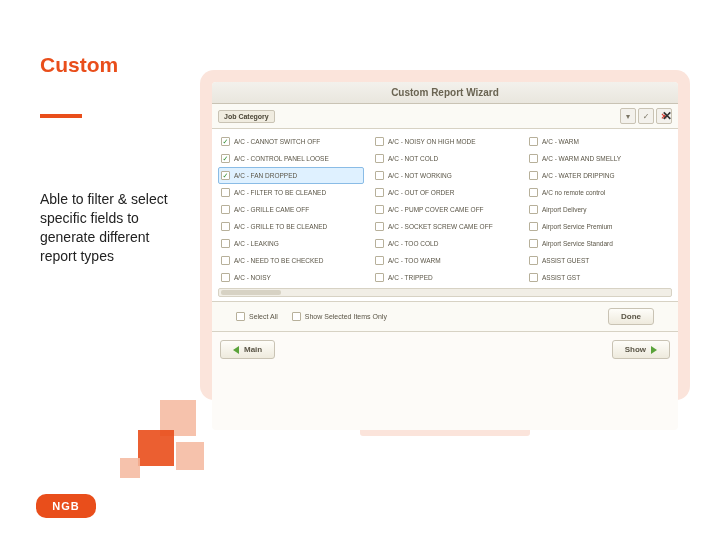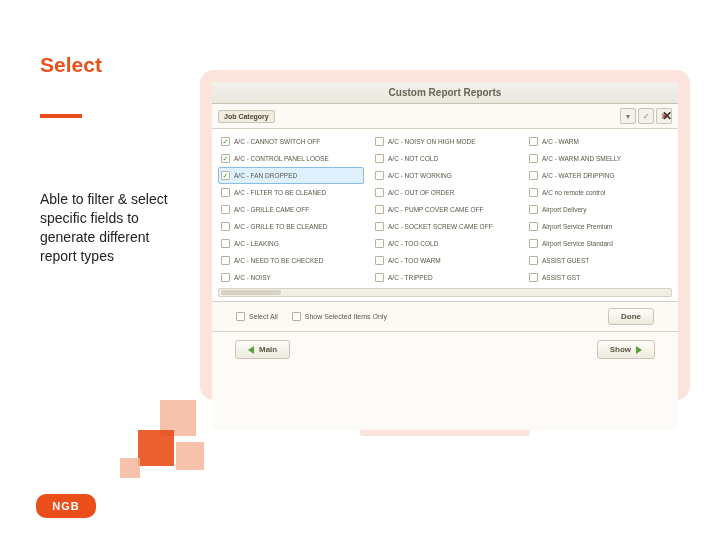--- a/index.html
+++ b/index.html
@@ -25,48 +25,48 @@
   .col { flex: 1; min-width: 0; }
   .row { display: flex; align-items: center; gap: 4px; height: 17px; font-size: 6.5px; color: #5a5546; border: 1px solid transparent; padding: 0 2px; border-radius: 2px; white-space: nowrap; overflow: hidden; }
   .row.selected { background: #dff1ff; border-color: #8abce6; }
   .cb { width: 9px; height: 9px; border: 1px solid #b7b09a; border-radius: 1px; background: #fff; display: inline-flex; align-items: center; justify-content: center; font-size: 7px; line-height: 1; color: #2e8b2e; flex-shrink: 0; }
   .cb.checked::before { content: "✓"; }
   .mini-scroll { margin-top: 2px; height: 9px; background: #f1eee6; border: 1px solid #d7d2c4; border-radius: 2px; position: relative; }
   .mini-scroll .thumb { position: absolute; left: 2px; top: 1px; width: 60px; height: 5px; background: #d7d2c4; border-radius: 2px; }
   .footer-row { display: flex; align-items: center; gap: 14px; padding: 6px 24px; font-size: 7px; color: #5a5546; background: #fbfaf5; border-bottom: 1px solid #d7d2c4; }
   .footer-row .cbwrap { display: flex; align-items: center; gap: 4px; }
   .done-btn { margin-left: auto; background: linear-gradient(#fefdf9,#eeeadd); border: 1px solid #c9c3b4; border-radius: 3px; padding: 3px 12px; font-size: 8px; font-weight: 700; color: #5a5546; }
-  .nav-row { display: flex; align-items: center; justify-content: space-between; padding: 8px 23px; }
+  .nav-row { display: flex; align-items: center; justify-content: space-between; padding: 8px 8px; }
   .nav-btn { background: linear-gradient(#fefdf9,#eeeadd); border: 1px solid #c9c3b4; border-radius: 3px; padding: 4px 12px; font-size: 8px; font-weight: 700; color: #5a5546; display: flex; align-items: center; gap: 5px; }
   .arrow { width: 0; height: 0; }
   .arrow.left { border-top: 4px solid transparent; border-bottom: 4px solid transparent; border-right: 6px solid #5aa33a; }
   .arrow.right { border-top: 4px solid transparent; border-bottom: 4px solid transparent; border-left: 6px solid #5aa33a; }
   .deco { position: absolute; left: 120px; top: 400px; width: 120px; height: 100px; pointer-events: none; }
   .deco .sq { position: absolute; background: #e94e1b; opacity: 0.9; }
   .deco .sq.light { background: #f4b79e; opacity: 0.85; }
   .logo { position: absolute; left: 36px; bottom: 22px; width: 60px; height: 24px; background: #e94e1b; border-radius: 10px; display: flex; align-items: center; justify-content: center; color: #fff; font-size: 11px; font-weight: 700; letter-spacing: 1px; }
 </style>
 </head>
 <body>
 
 <div class="slide">
   <div class="title">
-    <div>Select</div>
+    <div>Custom</div>
   </div>
   <div class="title-rule"></div>
   <div class="desc">Able to filter &amp; select specific fields to generate different report types</div>
 
   <div class="monitor-wrap">
     <div class="monitor-bezel"></div>
     <div class="monitor-stand"></div>
     <div class="monitor-base"></div>
     <div class="monitor-screen">
 
       <div class="wizard-header">
-        <span>Custom Report Reports</span>
+        <span>Custom Report Wizard</span>
       </div>
 
       <div class="cat-bar">
         <span class="cat-chip">Job Category</span>
         <div class="cat-controls">
           <span class="cat-btn">▾</span>
           <span class="cat-btn">✓</span>
           <span class="cat-btn red">✕</span>
         </div>
         <span class="close-wiz">✕</span>

